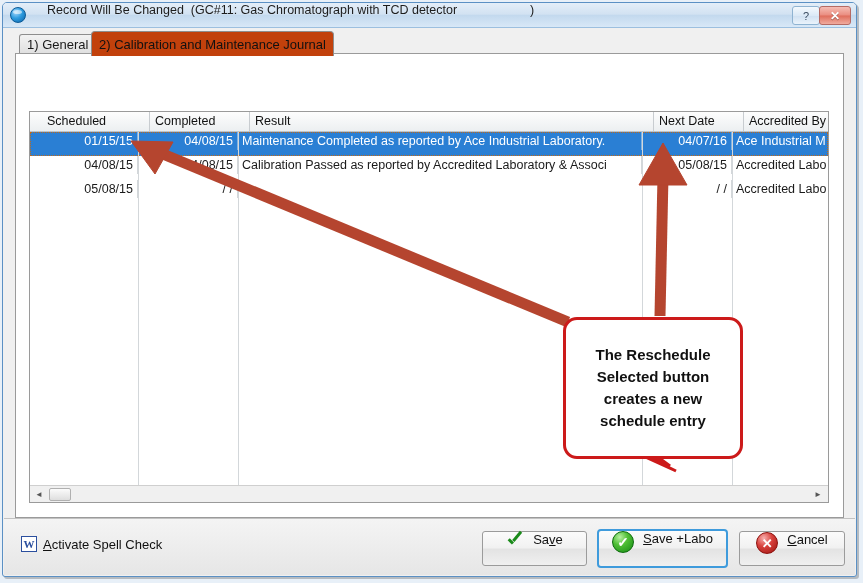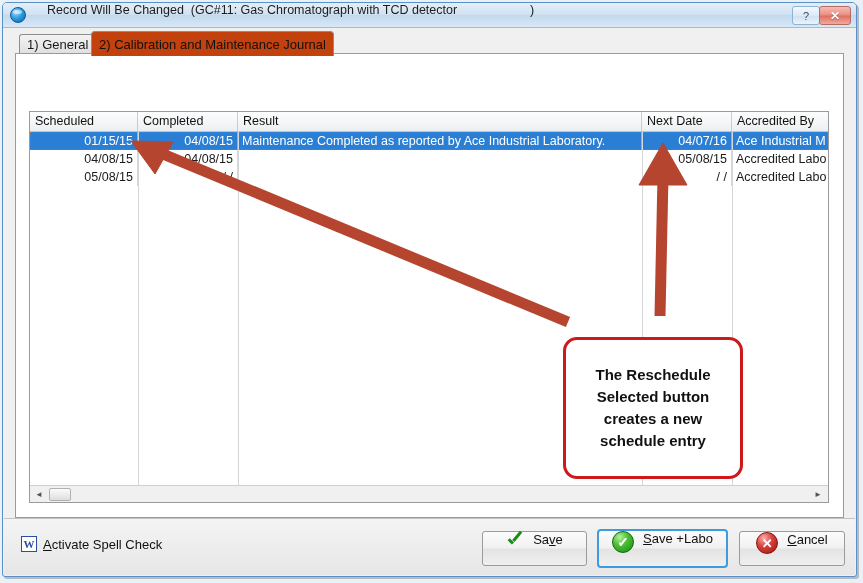--- a/index.html
+++ b/index.html
@@ -112,23 +112,24 @@
     border-bottom:1px solid #bfc4c9;
     box-sizing:border-box;
   }
   .hcell{
     position:absolute;top:0;height:19px;line-height:19px;
     font-size:12.5px;color:#111;
     padding-left:5px;box-sizing:border-box;
     border-right:1px solid #c8ccd0;
     white-space:nowrap;overflow:hidden;
     cursor:pointer;
+    margin-left:12px;
   }
   .rows{position:absolute;left:0;top:20px;width:100%;}
-  .row{position:relative;height:18px;white-space:nowrap;text-decoration:underline;}
+  .row{position:relative;height:24px;white-space:nowrap;text-decoration:underline;}
   .row.sel{background:#2a7fd4;}
   .cell{
     position:absolute;top:0;height:18px;line-height:18px;
     font-size:12.5px;color:#1a1a1a;
     box-sizing:border-box;
     padding:0 4px;
     overflow:hidden;white-space:nowrap;
     border-right:1px solid #d3d7da;
   }
   .row.sel .cell{color:#ffffff;border-right-color:#7fb2e2;}
@@ -260,21 +261,20 @@
   
   .anno-svg{position:absolute;left:0;top:0;width:863px;height:583px;pointer-events:none;}
   .callout{
     position:absolute;left:563px;top:317px;width:180px;height:142px;
     border:3px solid #cc1a1a;border-radius:14px;background:#ffffff;
     box-sizing:border-box;
     display:flex;align-items:center;justify-content:center;
     text-align:center;
     font-size:15px;font-weight:bold;color:#111;line-height:22px;
     padding:0 8px;
-    margin-top:20px;
   }
 </style>
 </head>
 <body>
 
 <div class="app">
   <div class="window">
 
     <div class="titlebar">
       <div class="title-icon"></div>
@@ -307,20 +307,21 @@
           <div class="row sel">
             <div class="cell num" style="left:0;width:108px">01/15/15</div>
             <div class="cell num" style="left:108px;width:100px">04/08/15</div>
             <div class="cell" style="left:208px;width:404px">Maintenance Completed as reported by Ace Industrial Laboratory.</div>
             <div class="cell num" style="left:612px;width:90px">04/07/16</div>
             <div class="cell" style="left:702px;width:96px;border-right:none">Ace Industrial M</div>
           </div>
           <div class="row">
             <div class="cell num" style="left:0;width:108px">04/08/15</div>
             <div class="cell num" style="left:108px;width:100px">04/08/15</div>
+            <div class="cell" style="left:208px;width:404px">Calibration Passed as reported by Accredited Laboratory &amp; Associ</div>
             <div class="cell num" style="left:612px;width:90px">05/08/15</div>
             <div class="cell" style="left:702px;width:96px;border-right:none">Accredited Labo</div>
           </div>
           <div class="row">
             <div class="cell num" style="left:0;width:108px">05/08/15</div>
             <div class="cell num" style="left:108px;width:100px">/  /</div>
             <div class="cell num" style="left:612px;width:90px">/  /</div>
             <div class="cell" style="left:702px;width:96px;border-right:none">Accredited Labo</div>
           </div>
         </div>

